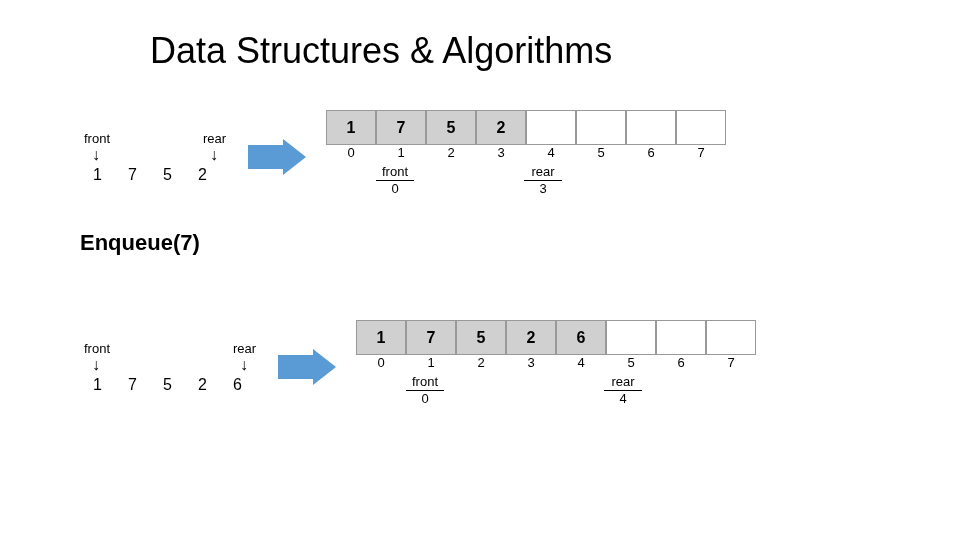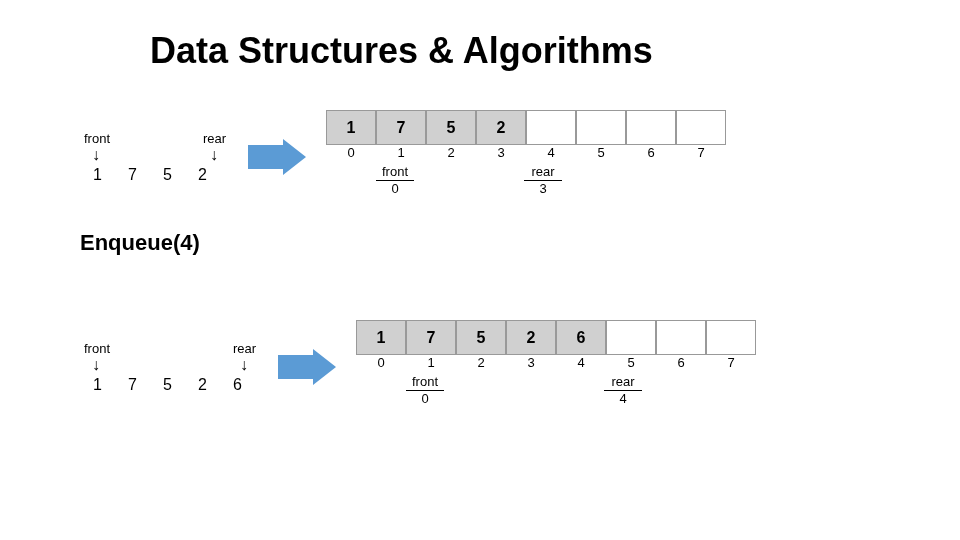--- a/index.html
+++ b/index.html
@@ -13,21 +13,21 @@
     .page {
       width: 960px;
       height: 540px;
       position: relative;
     }
     .title {
       position: absolute;
       top: 30px;
       left: 150px;
       font-size: 36px;
-      font-weight: bold;
+      font-weight: normal;
       color: #000;
     }
 
     
     .top-section {
       position: absolute;
       top: 110px;
       left: 80px;
       display: flex;
       align-items: center;
@@ -177,21 +177,21 @@
           </div>
           <div style="position:absolute; left:148px;">
             <div style="font-size:13px; border-bottom:1px solid #000; padding-bottom:1px; text-align:center; width:38px;">rear</div>
             <div style="font-size:13px; text-align:center;">3</div>
           </div>
         </div>
       </div>
     </div>
   </div>
 
-  <div class="enqueue-label">Enqueue(4)</div>
+  <div class="enqueue-label">Enqueue(7)</div>
 
   <div class="bottom-section">
 
     <div class="array-input">
 
       <div style="display:flex; width:180px; justify-content:space-between; padding-left:4px; padding-right:4px; margin-bottom:0px;">
         <span style="font-size:13px;">front</span>
         <span style="font-size:13px;">rear</span>
       </div>
 

